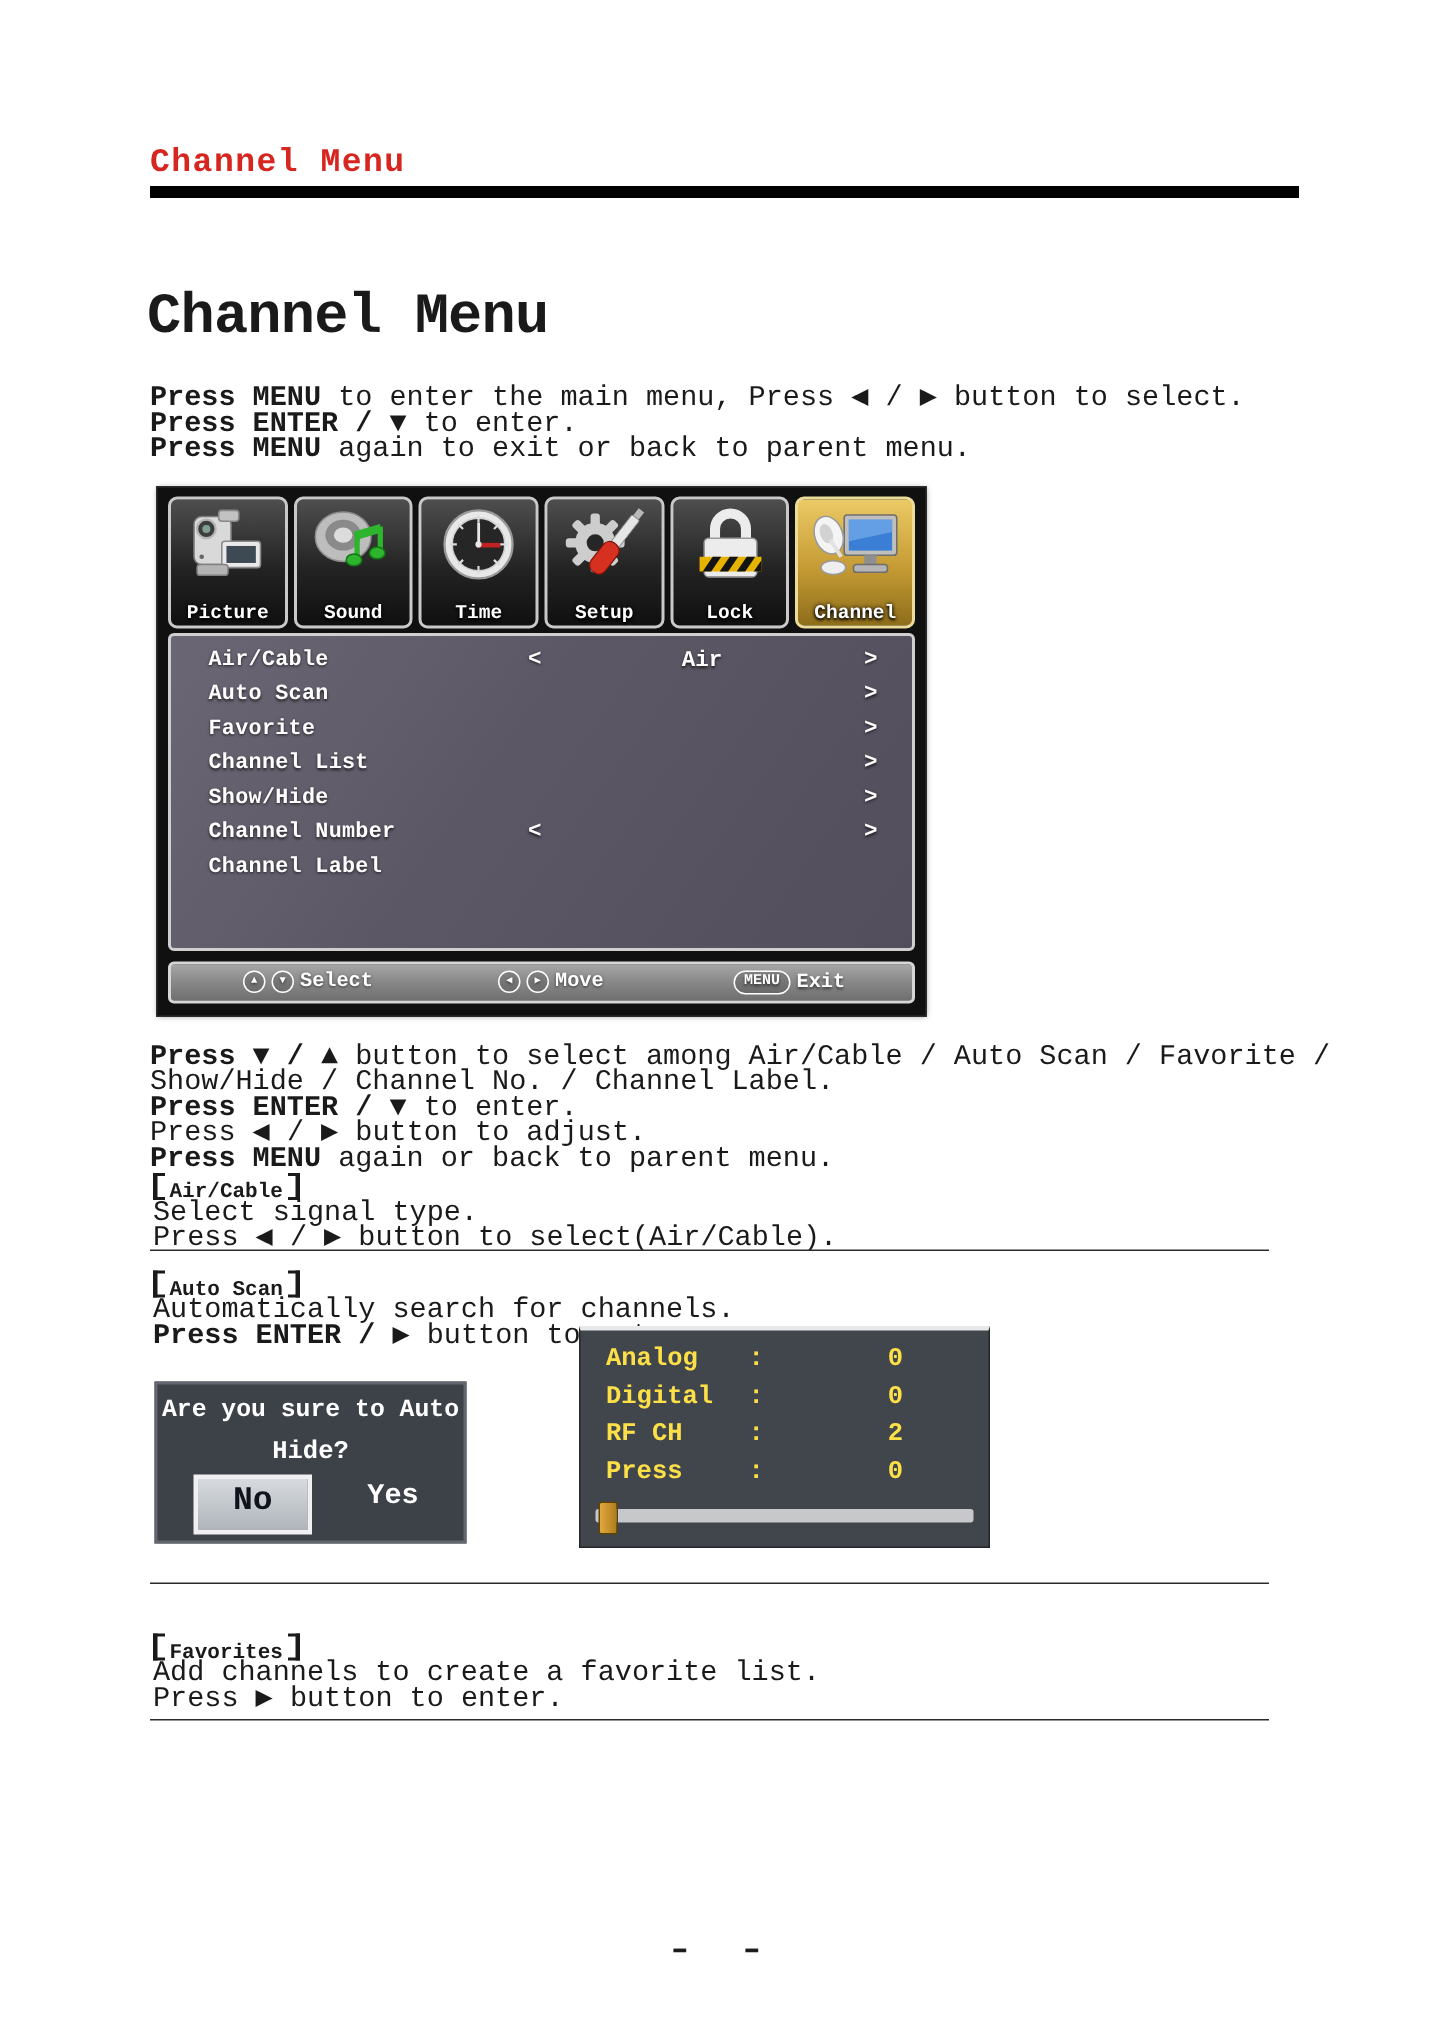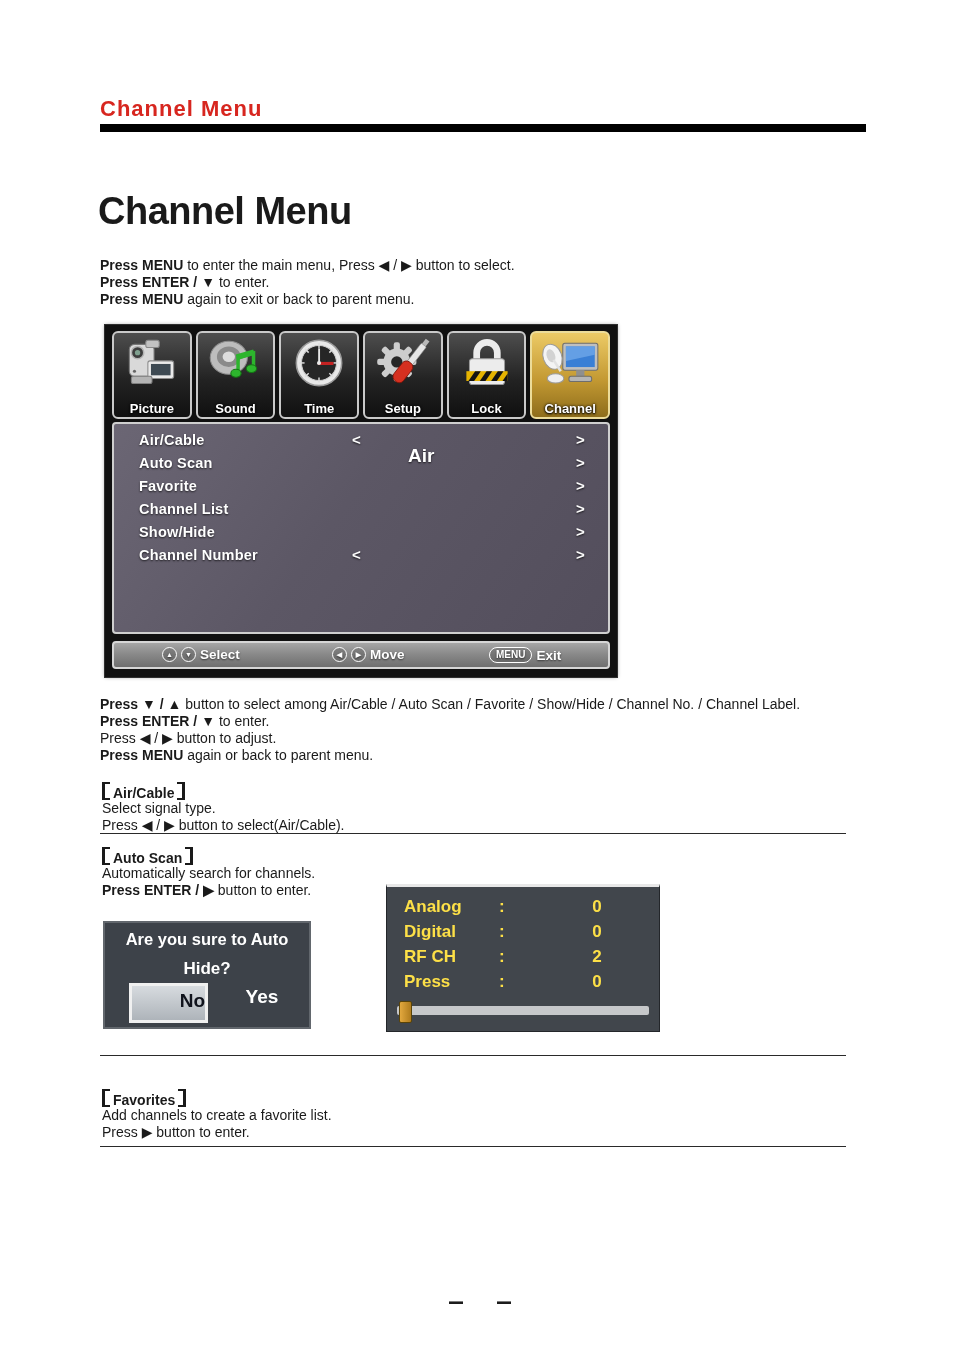--- a/index.html
+++ b/index.html
@@ -1,24 +1,24 @@
 <!DOCTYPE html>
 <html><head>
 <meta charset="utf-8">
 <style>
   html,body{margin:0;padding:0;background:#ffffff;}
   .page{position:relative;width:953px;height:1352px;background:#ffffff;
-        font-family:Liberation Sans, sans-serif;color:#1a1a1a;overflow:hidden;}
+        font-family:Liberation Mono, monospace;color:#1a1a1a;overflow:hidden;}
   .abs{position:absolute;}
 
   
   .running-head{left:100px;top:96px;font-size:22px;font-weight:bold;color:#d7261f;letter-spacing:1px;}
   .rule-thick{left:100px;top:124px;width:766px;height:8px;background:#000;}
   .doc-title{left:98px;top:190px;font-size:38px;font-weight:bold;letter-spacing:-0.5px;margin:0;}
-  .para{font-size:14px;line-height:17px;}
+  .para{font-size:19px;line-height:17px;}
   .para p{margin:0;}
   .para b{font-weight:bold;}
   .sec-heading{font-size:14px;font-weight:bold;height:18px;}
   .lb,.rb{display:inline-block;width:5px;height:14px;vertical-align:-2px;}
   .lb{border-left:3.5px solid #1a1a1a;border-top:2.5px solid #1a1a1a;border-bottom:2.5px solid #1a1a1a;margin-right:3px;}
   .rb{border-right:3.5px solid #1a1a1a;border-top:2.5px solid #1a1a1a;border-bottom:2.5px solid #1a1a1a;margin-left:3px;}
   .rule-thin{height:0;border:0;border-top:1.6px solid #2a2a2a;width:746px;left:100px;margin:0;}
 
   
   .tv-shot{left:105px;top:325px;width:512px;height:352px;background:#101010;
@@ -32,39 +32,39 @@
   .tab-label{position:absolute;left:0;right:0;bottom:1px;text-align:center;color:#fff;
              font-size:13px;font-weight:bold;
              text-shadow:0 1px 2px #000,0 0 3px #000;}
   .menu-panel{position:absolute;left:7px;top:97px;width:498px;height:212px;border:2px solid #cfcfcf;border-radius:4px;
               background:linear-gradient(125deg,#6b6674 0%,#5c5765 45%,#534e5c 100%);}
   .menu-row{position:relative;height:23px;}
   .menu-row:first-child{margin-top:5px;}
   .mi-label{position:absolute;left:25px;top:3px;color:#fff;font-size:14.5px;font-weight:bold;letter-spacing:.2px;
             text-shadow:0 1px 2px rgba(0,0,0,.7);}
   .mi-left{position:absolute;left:238px;top:2px;color:#fdfdfd;font-size:15px;font-weight:900;text-shadow:0 1px 2px rgba(0,0,0,.7);}
-  .mi-value{position:absolute;left:294px;top:16px;width:120px;color:#fff;font-size:19px;font-weight:bold;
+  .mi-value{position:absolute;left:294px;top:3px;width:120px;text-align:center;color:#fff;font-size:15px;font-weight:bold;
             text-shadow:0 1px 2px rgba(0,0,0,.7);}
   .mi-right{position:absolute;left:462px;top:2px;color:#fdfdfd;font-size:15px;font-weight:900;text-shadow:0 1px 2px rgba(0,0,0,.7);}
   .hint-bar{position:absolute;left:7px;top:316px;width:498px;height:28px;border:2px solid #d6d6d6;border-radius:4px;
             background:linear-gradient(180deg,#a6a6a6 0%,#8a8a8a 45%,#6f6f6f 100%);color:#fff;}
   .hint-group{position:absolute;top:4px;display:flex;align-items:center;gap:4px;font-size:13.5px;font-weight:bold;
               text-shadow:0 1px 2px rgba(0,0,0,.6);}
   .circ{display:inline-flex;align-items:center;justify-content:center;width:15px;height:15px;border:1.6px solid #fff;
         border-radius:50%;font-size:7px;line-height:1;background:rgba(60,60,60,.25);}
   .menu-pill{display:inline-block;border:1.8px solid #fff;border-radius:9px;padding:0 6px;font-size:10px;font-weight:bold;
              line-height:14px;background:rgba(60,60,60,.25);}
 
   
   .confirm-dialog{left:103px;top:921px;width:204px;height:104px;background:#3d4249;border:2px solid #62676d;color:#fff;}
   .cd-line1{position:absolute;left:0;right:0;top:7px;text-align:center;font-size:16.5px;font-weight:bold;}
   .cd-line2{position:absolute;left:0;right:0;top:36px;text-align:center;font-size:17px;font-weight:bold;}
   .cd-no{position:absolute;left:24px;top:60px;width:73px;height:34px;border:3px solid #f0f0f0;
          background:linear-gradient(180deg,#d7dbdf 0%,#aeb4ba 100%);color:#10131c;
-         font-size:19px;font-weight:bold;text-align:right;line-height:29px;}
+         font-size:22px;font-weight:bold;text-align:center;line-height:29px;}
   .cd-yes{position:absolute;left:127px;top:63px;width:60px;text-align:center;font-size:19px;font-weight:bold;color:#fff;}
 
   .scan-dialog{left:386px;top:884px;width:272px;height:144px;background:#41464c;border:1px solid #23262a;
                border-top:3px solid #e8e8e8;color:#fde047;}
   .sd-row{position:relative;height:25px;}
   .sd-row:first-child{margin-top:8px;}
   .sd-label{position:absolute;left:17px;top:2px;font-size:17px;font-weight:bold;}
   .sd-colon{position:absolute;left:112px;top:2px;font-size:17px;font-weight:bold;}
   .sd-value{position:absolute;left:180px;top:2px;width:60px;text-align:center;font-size:17px;font-weight:bold;}
   .sd-bar{position:absolute;left:10px;top:119px;width:252px;height:9px;background:#c6c8ca;border-radius:2px;}
@@ -217,20 +217,23 @@
         <span class="mi-right">&gt;</span>
       </div>
       <div class="menu-row">
         <span class="mi-label">Show/Hide</span>
         <span class="mi-right">&gt;</span>
       </div>
       <div class="menu-row">
         <span class="mi-label">Channel Number</span>
         <span class="mi-left">&lt;</span>
         <span class="mi-right">&gt;</span>
+      </div>
+      <div class="menu-row">
+        <span class="mi-label">Channel Label</span>
       </div>
     </div>
 
     <div class="hint-bar">
       <span class="hint-group" style="left:48px;">
         <span class="circ">▲</span>
         <span class="circ">▼</span>
         <span>Select</span>
       </span>
       <span class="hint-group" style="left:218px;">

